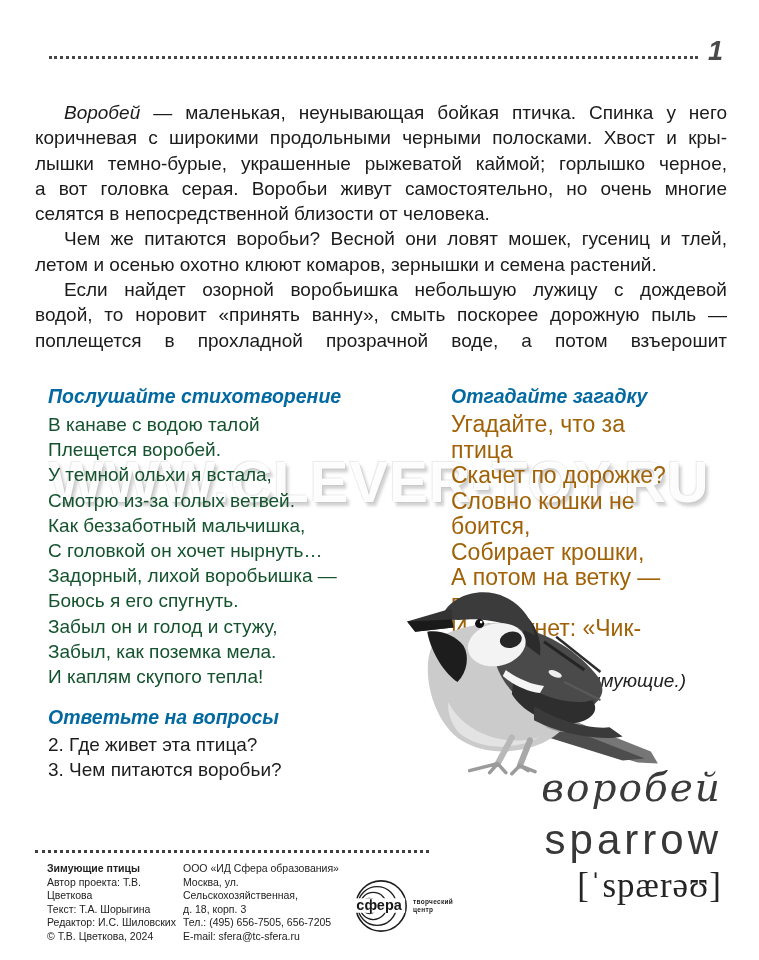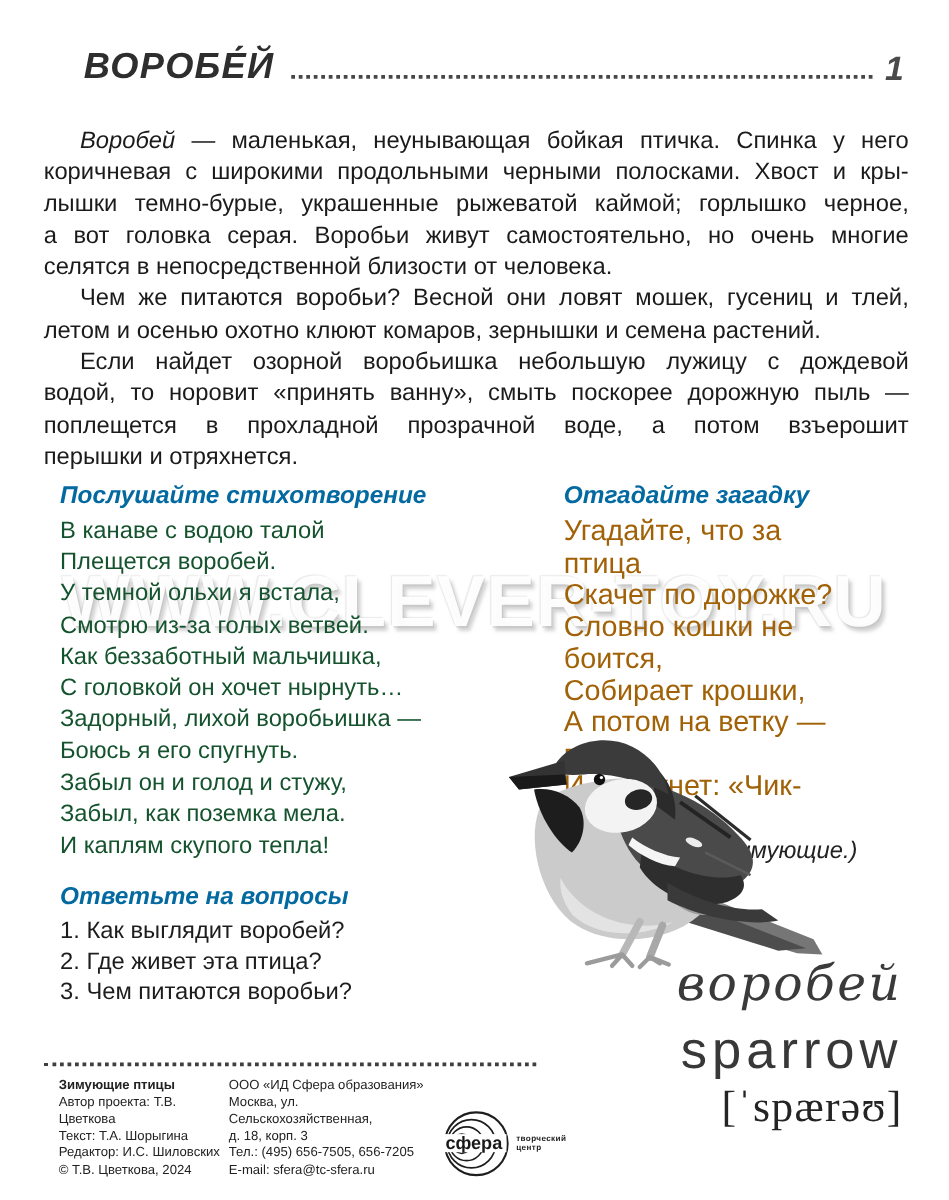--- a/index.html
+++ b/index.html
@@ -81,42 +81,41 @@
     margin-top:5px;font-weight:normal;
   }
   .cap-ipa{
     font-family:"Liberation Serif","DejaVu Serif",serif;
     font-size:35px;color:#242424;line-height:42px;margin-top:2px;
     letter-spacing:1px;
   }
   
   .footer{position:absolute;left:35px;top:850px;width:394px;}
   .f-rule{border-top:3px dotted #3f3f3f;height:1px;margin-bottom:8px;}
-  .f-cols{display:flex;align-items:flex-end;}
+  .f-cols{display:flex;align-items:center;}
   .footer{font-size:10.5px;line-height:13.5px;color:#222;}
   .f-col1{padding-left:12px;width:136px;flex:none;}
   .f-col2{width:164px;flex:none;}
   .f-bold{font-weight:bold;}
   .f-logo{flex:none;display:flex;align-items:center;margin-left:4px;margin-top:6px;}
   .tagline{
     width:40px;font-size:6.5px;line-height:7.5px;color:#1e1e1e;
     font-weight:bold;margin-left:2px;letter-spacing:0.3px;
   }
 </style>
 </head>
 <body>
 
 <div class="page">
 
   <div class="watermark">WWW.CLEVER-TOY.RU</div>
 
   <div class="content">
 
     <header class="title-row">
-      <h1>ВОРОБЕ́Й</h1>
       <div class="leader"></div>
       <div class="pagenum">1</div>
     </header>
 
     <section class="intro">
       <div class="para">
         <div class="jline indent"><span class="lead-ital">Воробей</span><span> — маленькая, неунывающая бойкая птичка. Спинка у него</span></div>
         <div>
             <div class="jline">коричневая с широкими продольными черными полосками. Хвост и кры-</div>
             <div class="jline">лышки темно-бурые, украшенные рыжеватой каймой; горлышко черное,</div>
@@ -125,42 +124,40 @@
           </div>
       </div>
       <div class="para">
           <div class="jline indent">Чем же питаются воробьи? Весной они ловят мошек, гусениц и тлей,</div>
           <div>летом и осенью охотно клюют комаров, зернышки и семена растений.</div>
         </div>
       <div class="para">
           <div class="jline indent">Если найдет озорной воробьишка небольшую лужицу с дождевой</div>
           <div class="jline">водой, то норовит «принять ванну», смыть поскорее дорожную пыль —</div>
           <div class="jline">поплещется в прохладной прозрачной воде, а потом взъерошит</div>
-          <div>перышки и отряхнется.</div>
         </div>
     </section>
 
     <section class="col-left">
       <h2 class="sec-head">Послушайте стихотворение</h2>
       <div class="poem">
           <div>В канаве с водою талой</div>
           <div>Плещется воробей.</div>
           <div>У темной ольхи я встала,</div>
           <div>Смотрю из-за голых ветвей.</div>
           <div>Как беззаботный мальчишка,</div>
           <div>С головкой он хочет нырнуть…</div>
           <div>Задорный, лихой воробьишка —</div>
           <div>Боюсь я его спугнуть.</div>
           <div>Забыл он и голод и стужу,</div>
           <div>Забыл, как поземка мела.</div>
           <div>И каплям скупого тепла!</div>
         </div>
       <h2 class="sec-head q-head">Ответьте на вопросы</h2>
       <div class="questions">
-          <div>1. Как выглядит воробей?</div>
           <div>2. Где живет эта птица?</div>
           <div>3. Чем питаются воробьи?</div>
         </div>
     </section>
 
     <section class="col-right">
       <h2 class="sec-head">Отгадайте загадку</h2>
       <div class="riddle">
           <div>Угадайте, что за птица</div>
           <div>Скачет по дорожке?</div>

